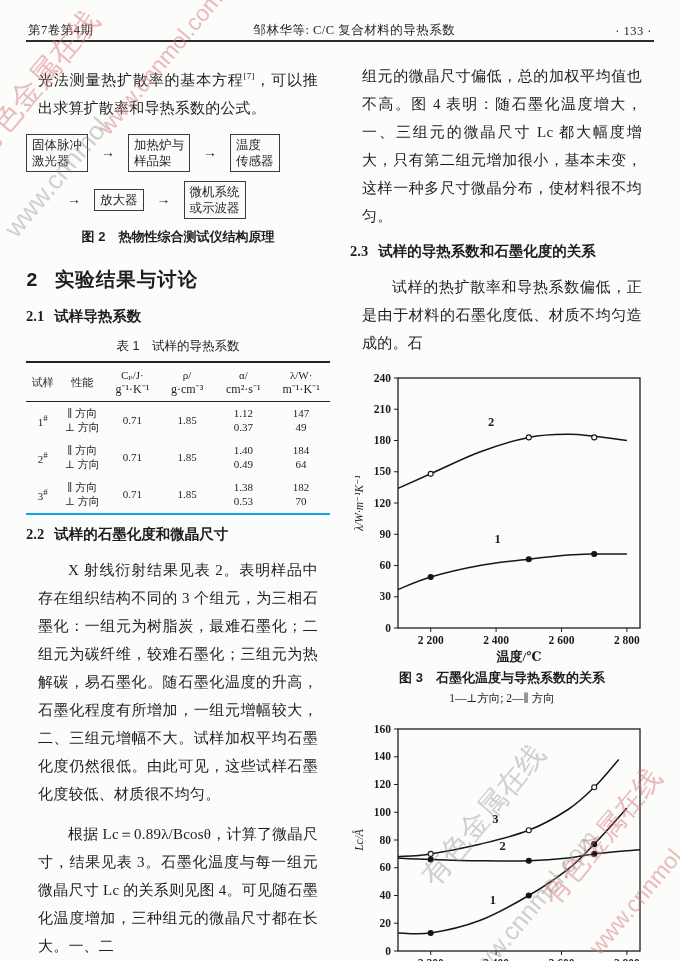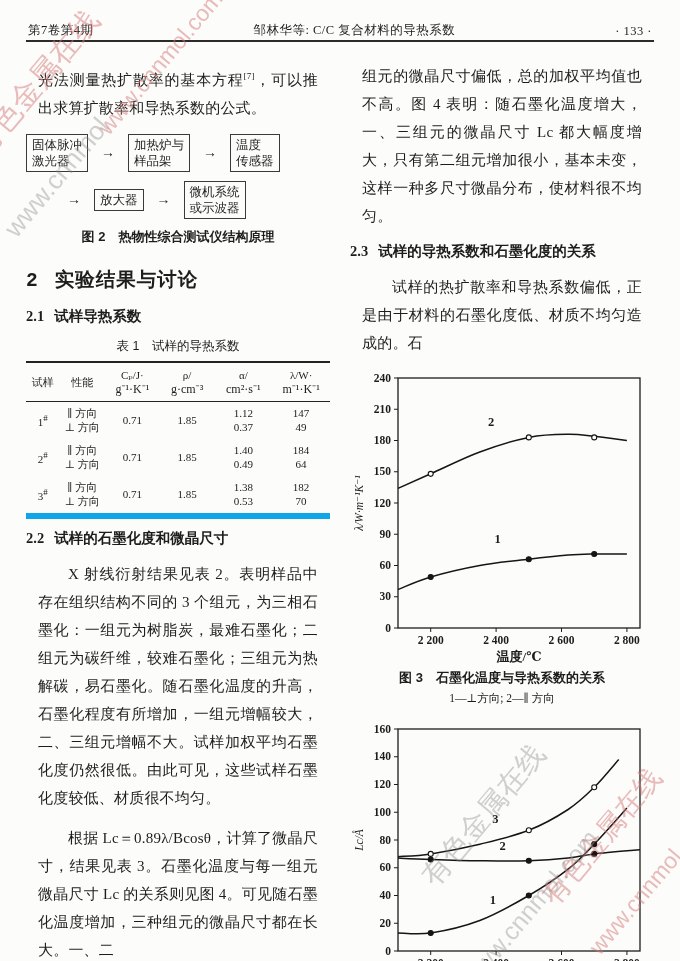--- a/index.html
+++ b/index.html
@@ -48,21 +48,21 @@
     font-size:14.5px; margin:10px 0 7px 0;
   }
   .h3 .num{ margin-right:10px; font-family:"Liberation Serif",serif;}
   
   .tbl-title{
     text-align:center; font-family:"Liberation Sans","DejaVu Sans",sans-serif;
     font-weight:normal; font-size:12.5px; margin:12px 0 6px 0;
   }
   table.t1{
     width:100%; border-collapse:collapse; font-size:11px; line-height:13.5px;
-    border-top:2px solid #232323; border-bottom:6px solid #0ea5e9;
+    border-top:2px solid #232323; border-bottom:2px solid #0ea5e9;
     text-align:center;
   }
   table.t1 thead tr{ border-bottom:1.5px solid #232323; }
   table.t1 th{ font-weight:normal; padding:6px 0 5px 0; vertical-align:middle;}
   table.t1 td{ padding:5px 0 5px 0; vertical-align:middle;}
   .thu{ font-size:12px;font-family:Liberation Serif, serif; }
   
   figure{ margin:6px 0 0 0; text-align:center;}
   svg text{ font-family:"Liberation Serif","DejaVu Serif",serif; fill:#1c1c1c;}
   

